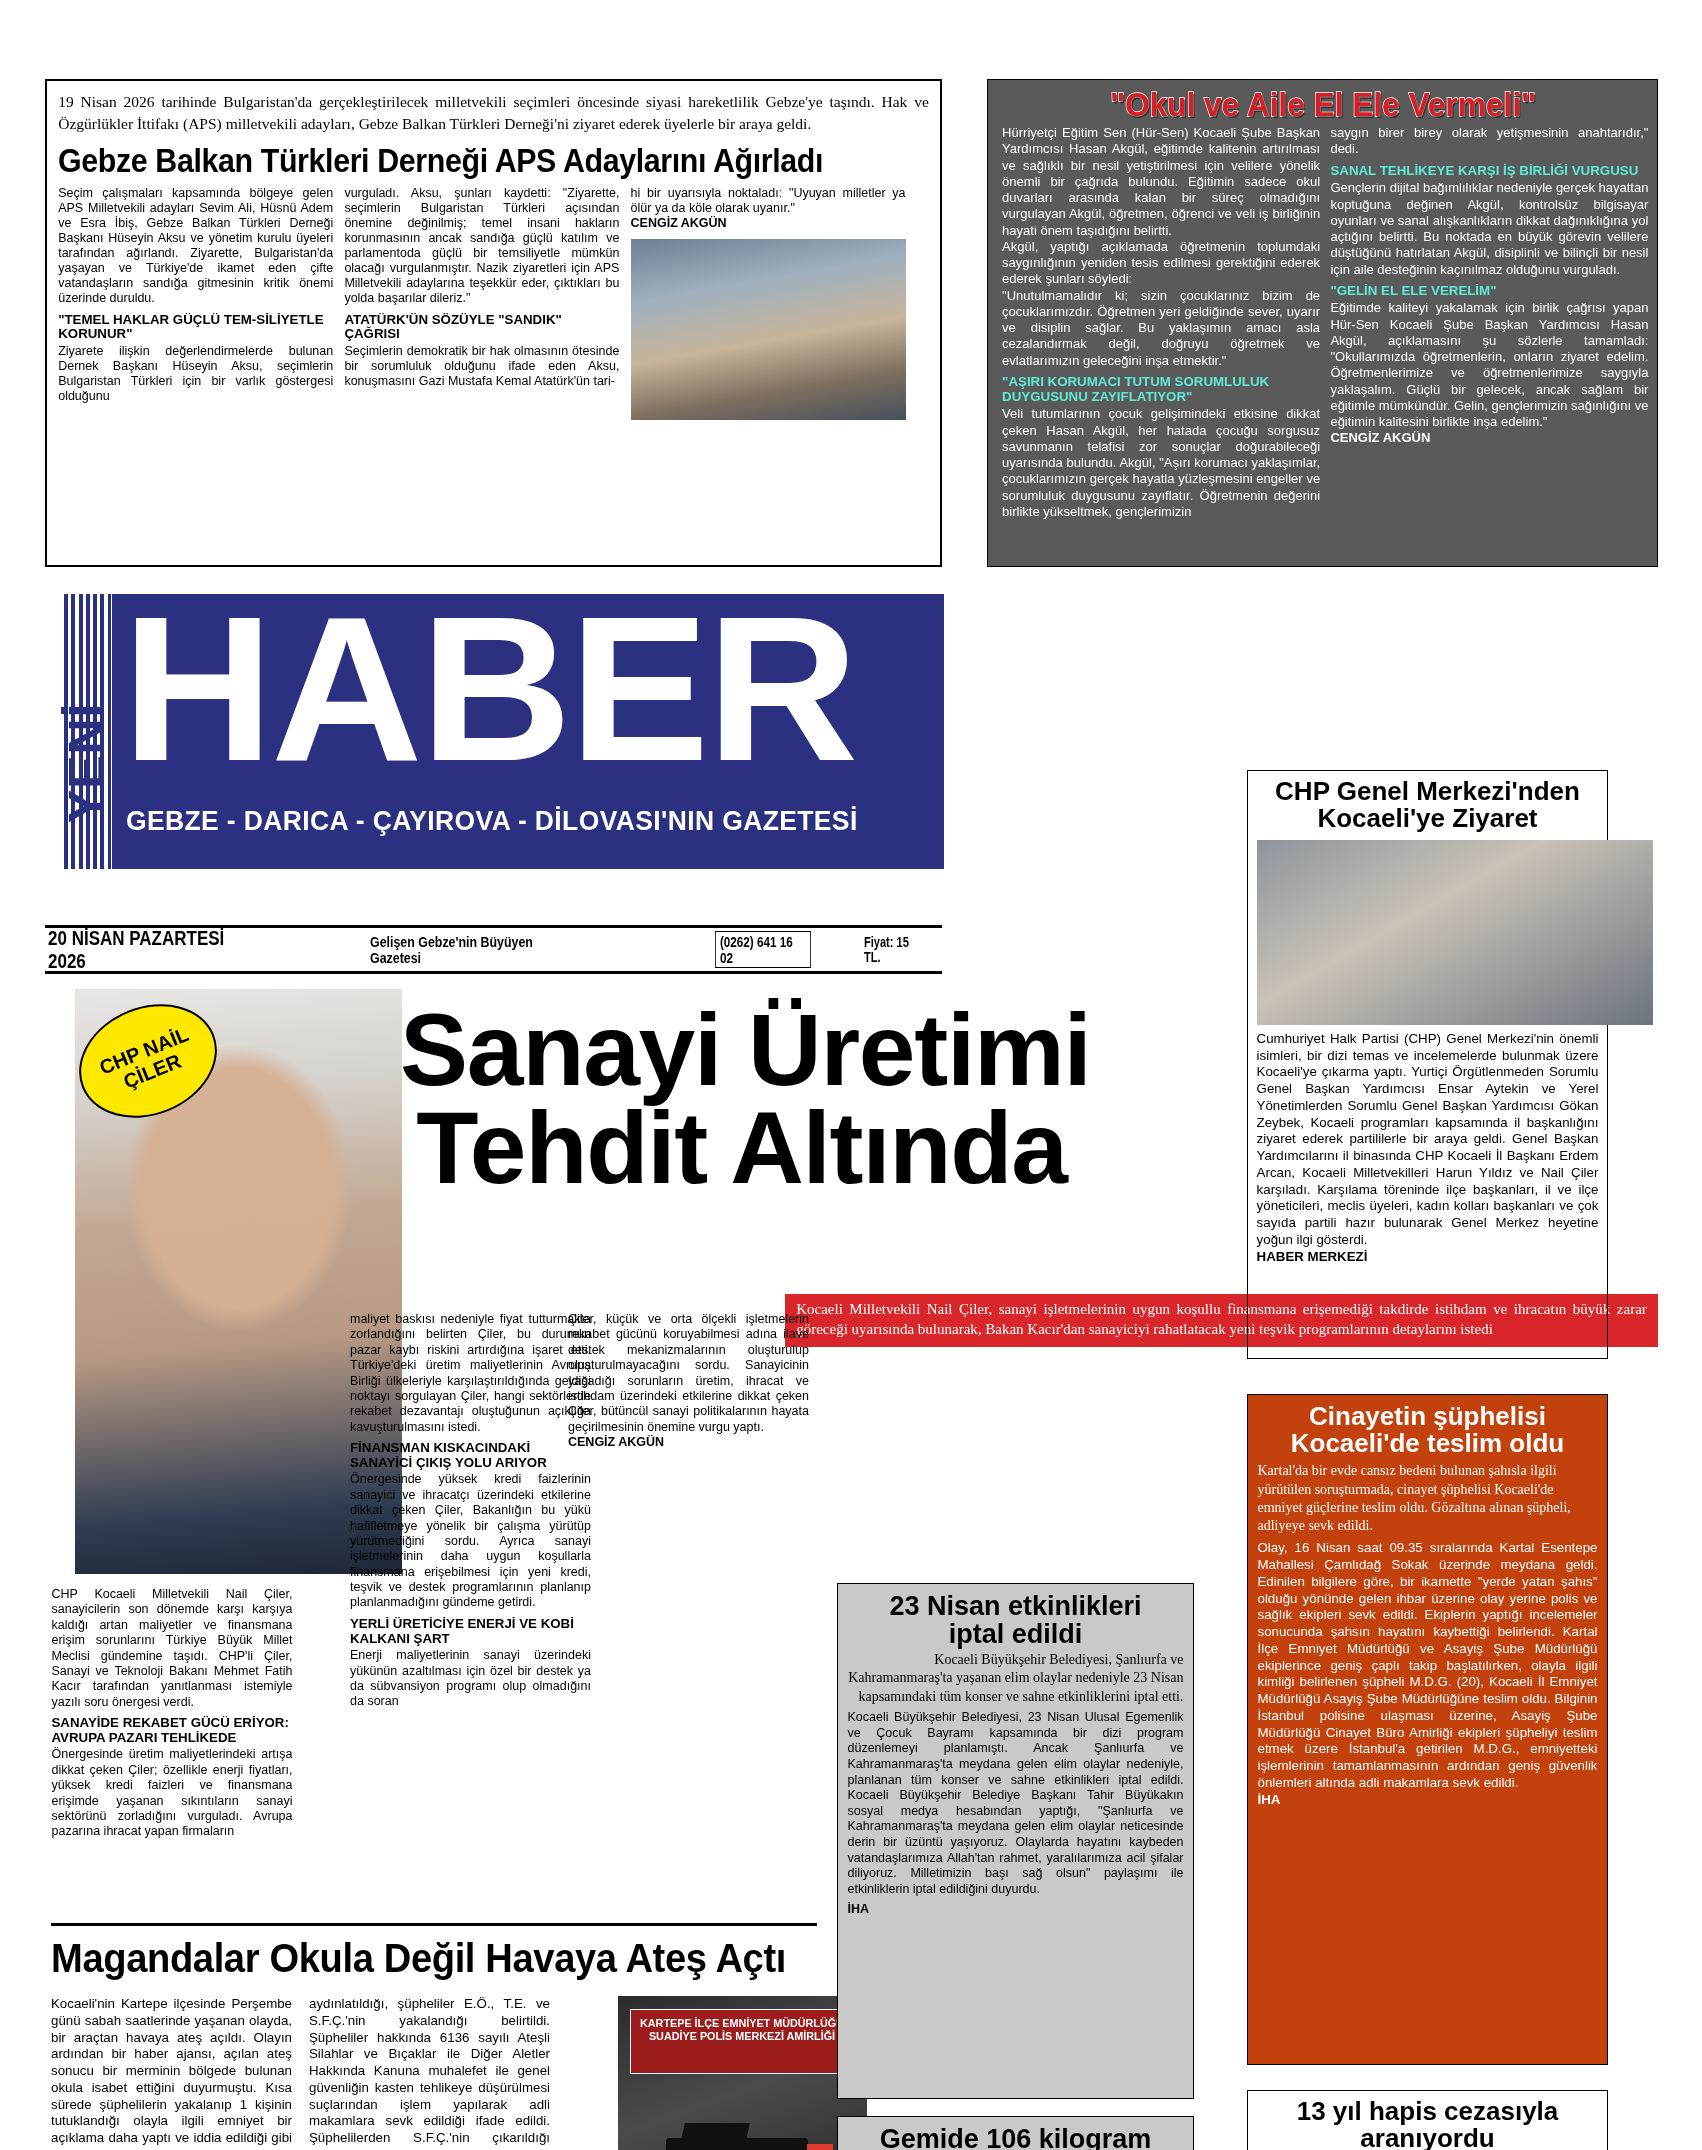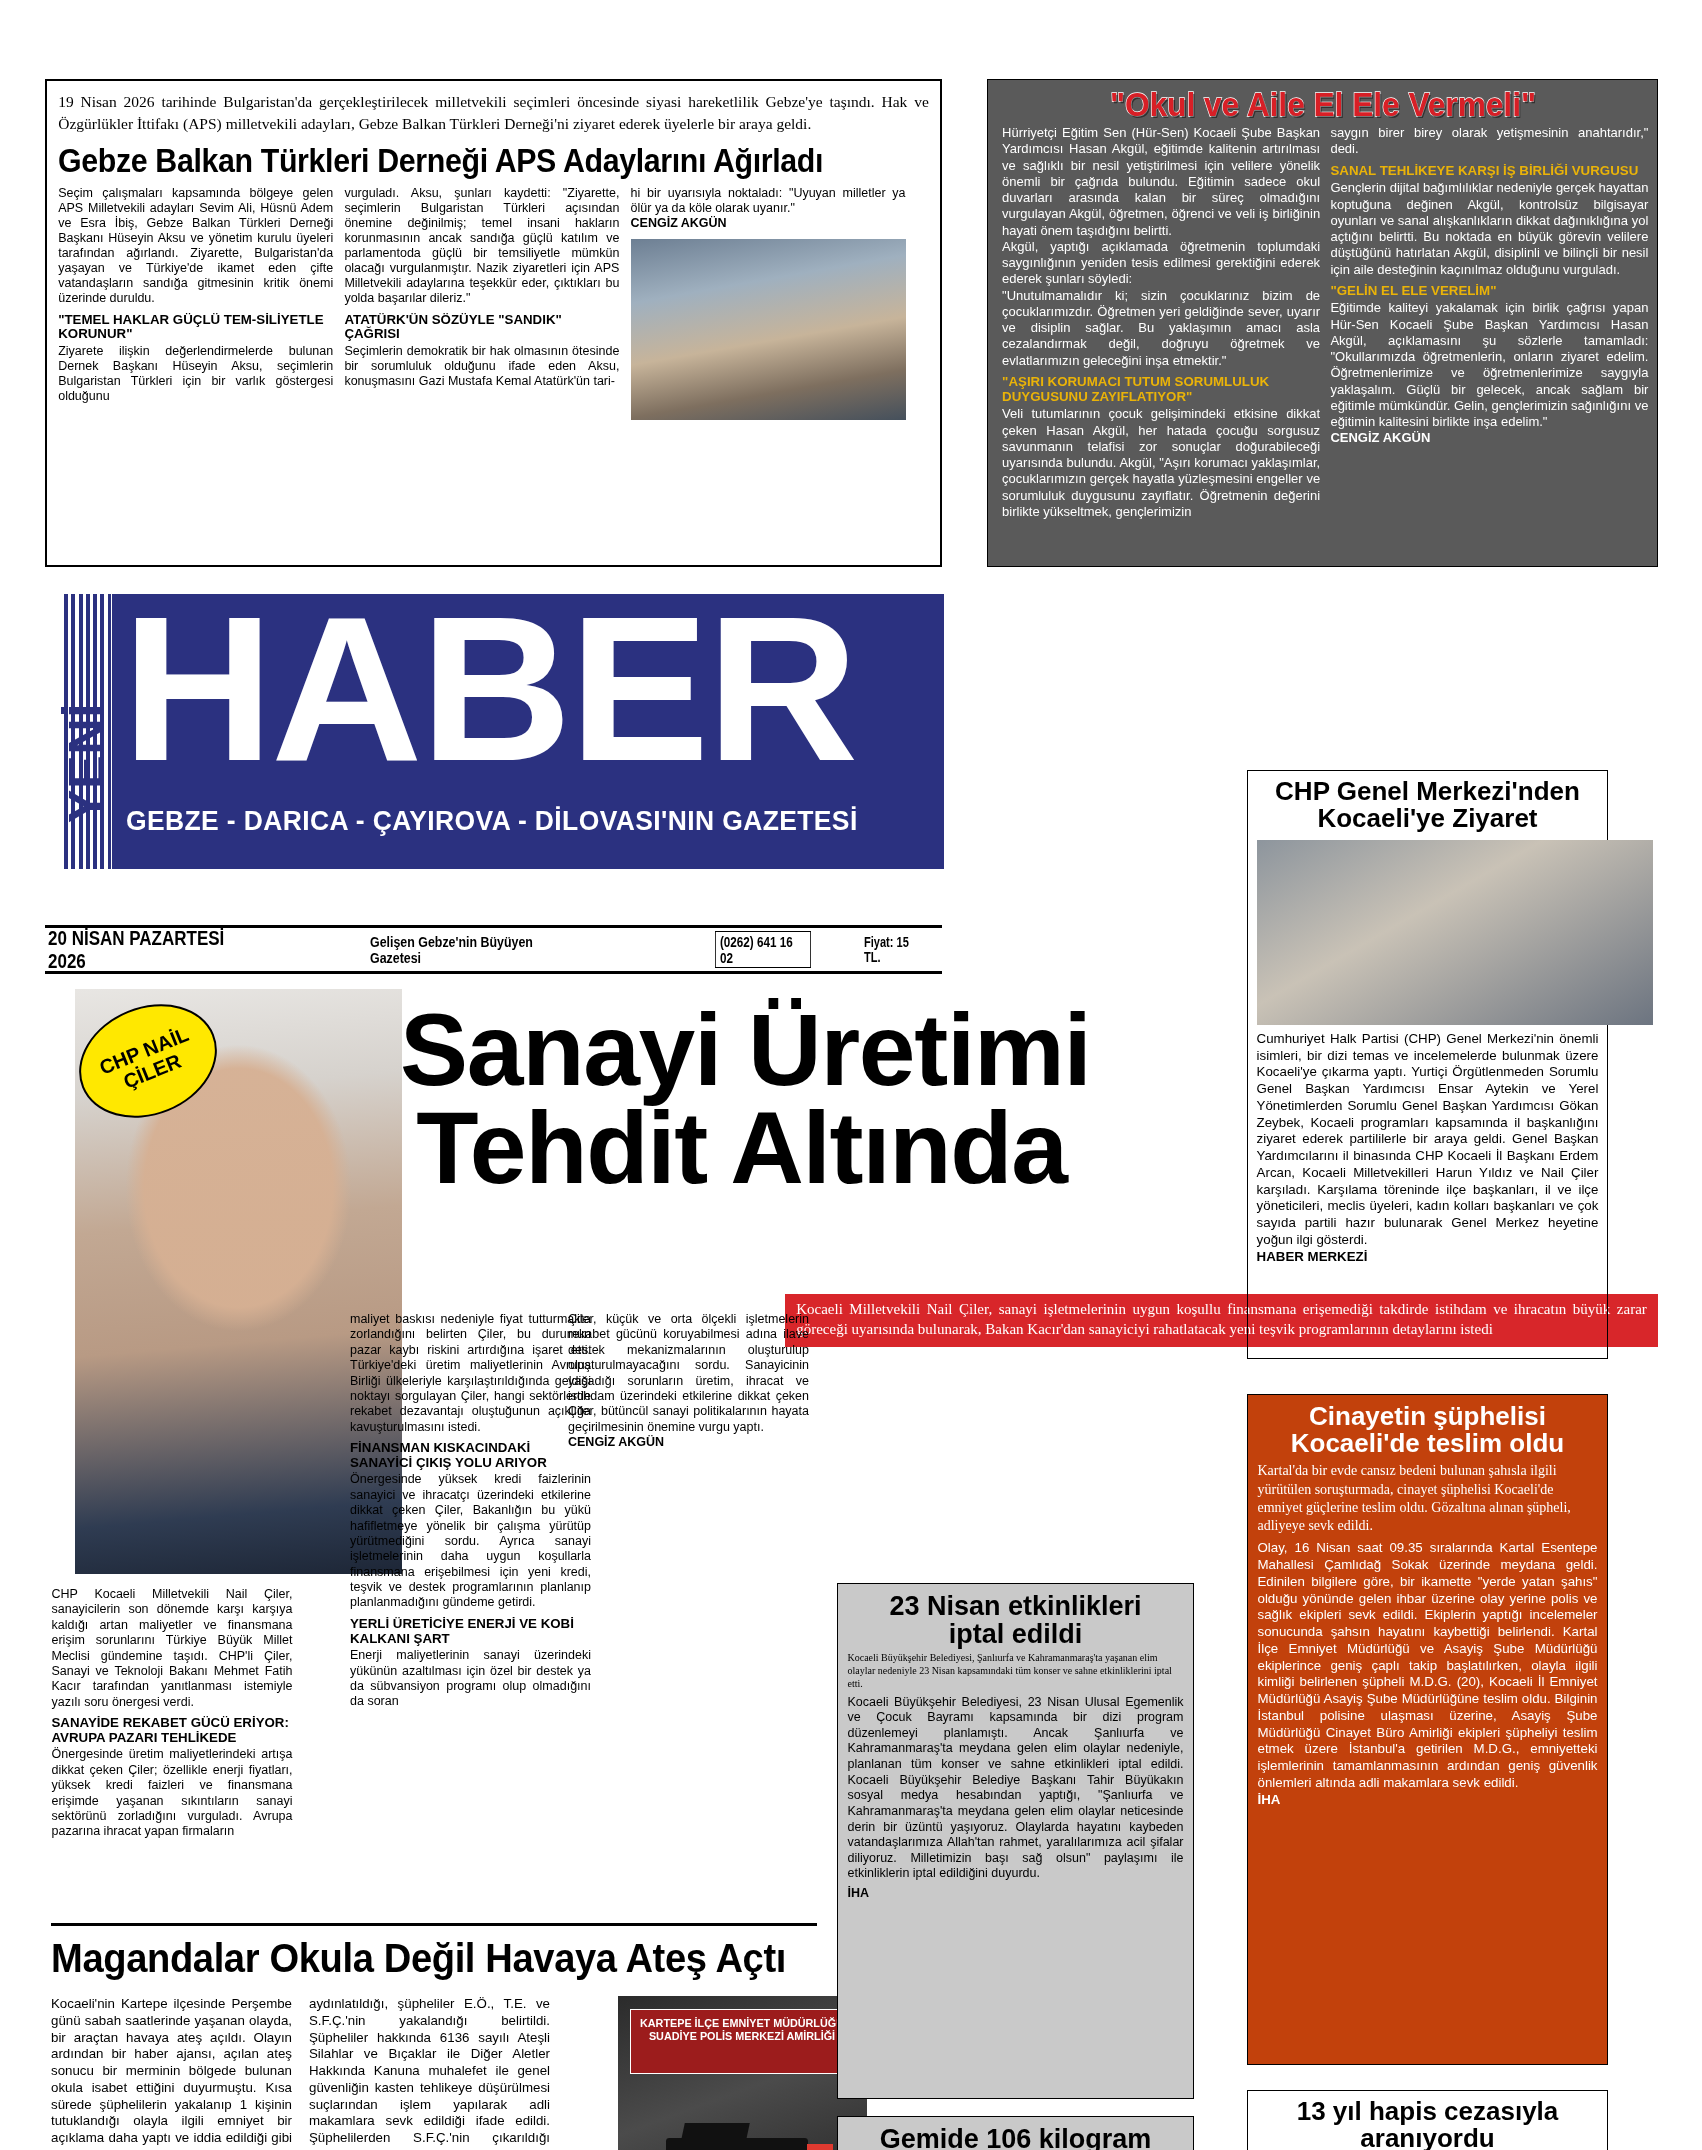--- a/index.html
+++ b/index.html
@@ -48,21 +48,21 @@
     font-family:"Liberation Sans Narrow","Liberation Sans",sans-serif;
     font-weight:bold; font-size:34px; line-height:1.0; color:#d81f26;
     -webkit-text-stroke:1.3px #fff;
     paint-order:stroke fill;
     text-align:center; white-space:nowrap; transform:scaleX(0.93);
     text-shadow:1.7px 1.7px 0 rgba(0,0,0,.45);
   }
   .tr-cols { display:flex; gap:10.3px; margin-top:4.3px;justify-content:flex-end; }
   .tr-col { width:318px; color:#fff; }
   .tr-col .bodytext { font-size:13px; line-height:1.25; color:#fff; }
-  .tr-col .sub { color:#eab308; font-size:13.3px; }
+  .tr-col .sub { color:#5eead4; font-size:13.3px; }
 
   
   .masthead { position:absolute; left:45px; top:594px; width:899px; height:275px; }
   .mast-blue { position:absolute; left:67px; top:0; width:832px; height:275px; background:#2b3180; }
   .mast-stripes { position:absolute; left:19.4px; top:0; width:47px; height:275px;
     background:repeating-linear-gradient(90deg,#2b3180 0 3.9px,#ffffff 3.9px 7.3px); }
   .mast-yeni {
     position:absolute; left:17px; top:12px; width:52px; height:224px;
     color:#2b3180; font-weight:bold; font-size:50px; line-height:1;
     transform:rotate(-90deg); transform-origin:left top;
@@ -142,21 +142,21 @@
      font-size:10.8px; line-height:1.25; text-align:center; padding:6.9px 3.4px;
      font-family:"Liberation Sans Narrow","Liberation Sans",sans-serif; }
   .gun { position:absolute; left:615px; top:142px; width:142px; height:52px;
      background:#111; border-radius:3.4px; }
   .gun::after { content:""; position:absolute; left:17px; top:-14.6px; width:65px; height:17px; background:#111; transform:skewX(-12deg); }
 
   
   .grey-box { position:absolute; background:#c9c9c9; border:1.7px solid #000; }
   .gb-head { font-family:"Liberation Sans Narrow","Liberation Sans",sans-serif;
      font-weight:bold; font-size:27px; line-height:1.04; text-align:center; }
-  .gb-lede { font-family:"Liberation Serif", serif; font-size:10px; line-height:1.3; text-align:left; margin-top:3.4px;}
+  .gb-lede { font-family:"Liberation Serif", serif; font-size:14px; line-height:1.3; text-align:right; margin-top:3.4px;}
   .gb-body { font-size:12.5px; line-height:1.25; text-align:justify; margin-top:4.3px; }
 
   
   .rc { position:absolute; left:1247px; width:361px; }
   .rc-head { font-family:"Liberation Sans Narrow","Liberation Sans",sans-serif;
      font-weight:bold; font-size:26px; line-height:1.06; text-align:center; }
   .rc-body { font-size:12.5px; line-height:1.26; text-align:justify;
      font-family:"Liberation Sans Narrow","Liberation Sans",sans-serif; font-size:13.3px; }
   .box-black { background:#c2410c; color:#fff; border:1.7px solid #000; }
   .box-black .rc-head { color:#fff; }

